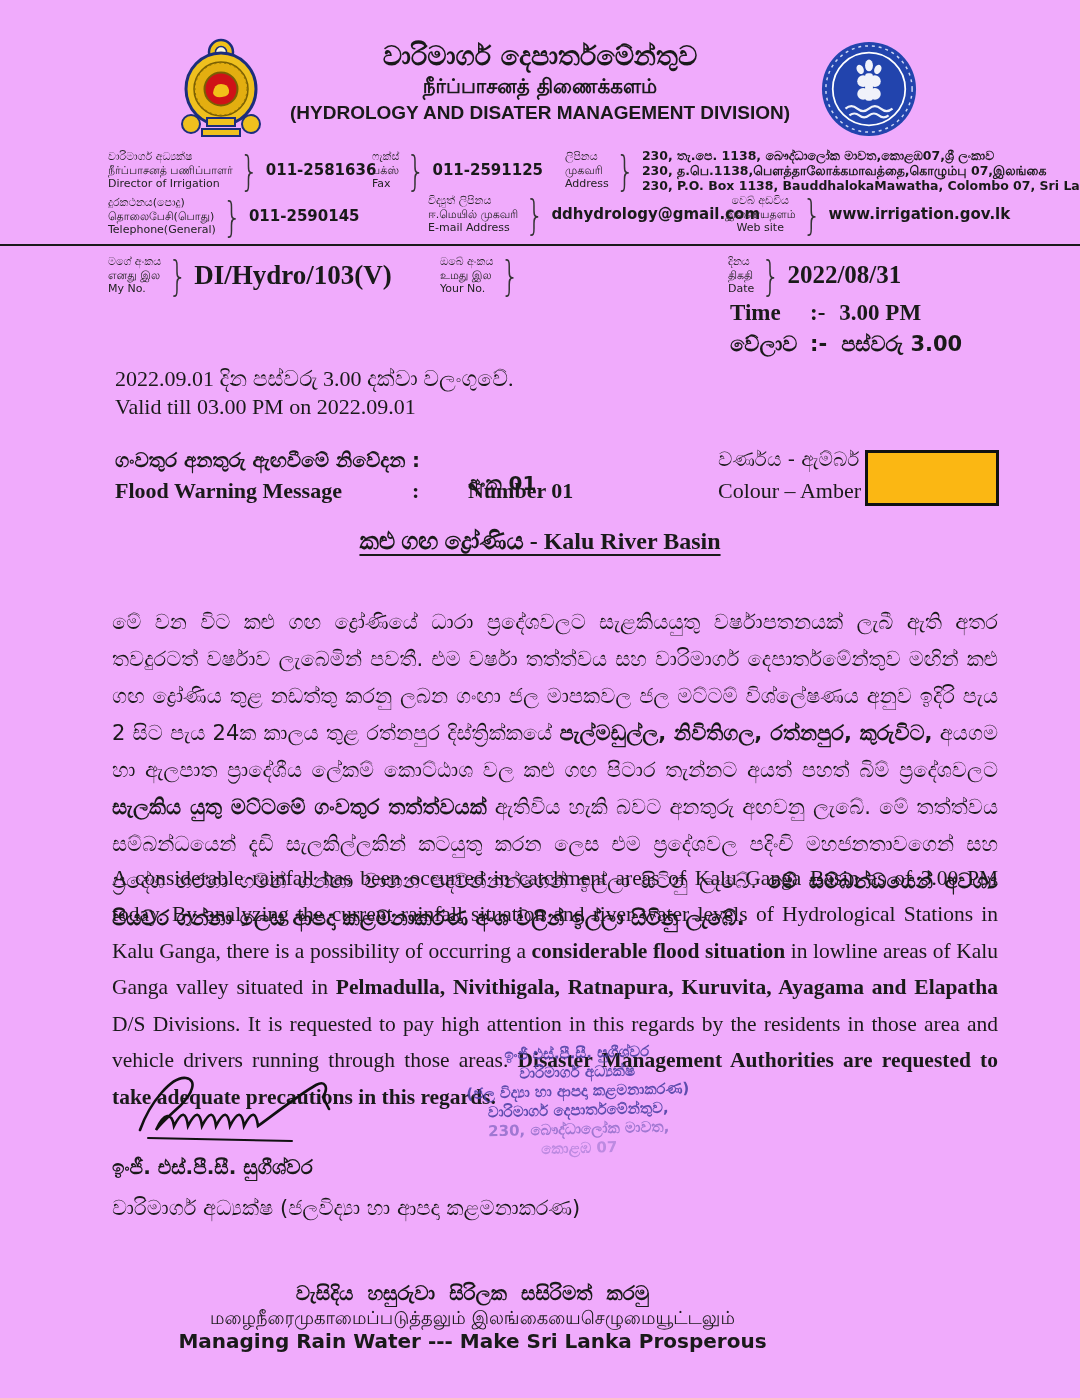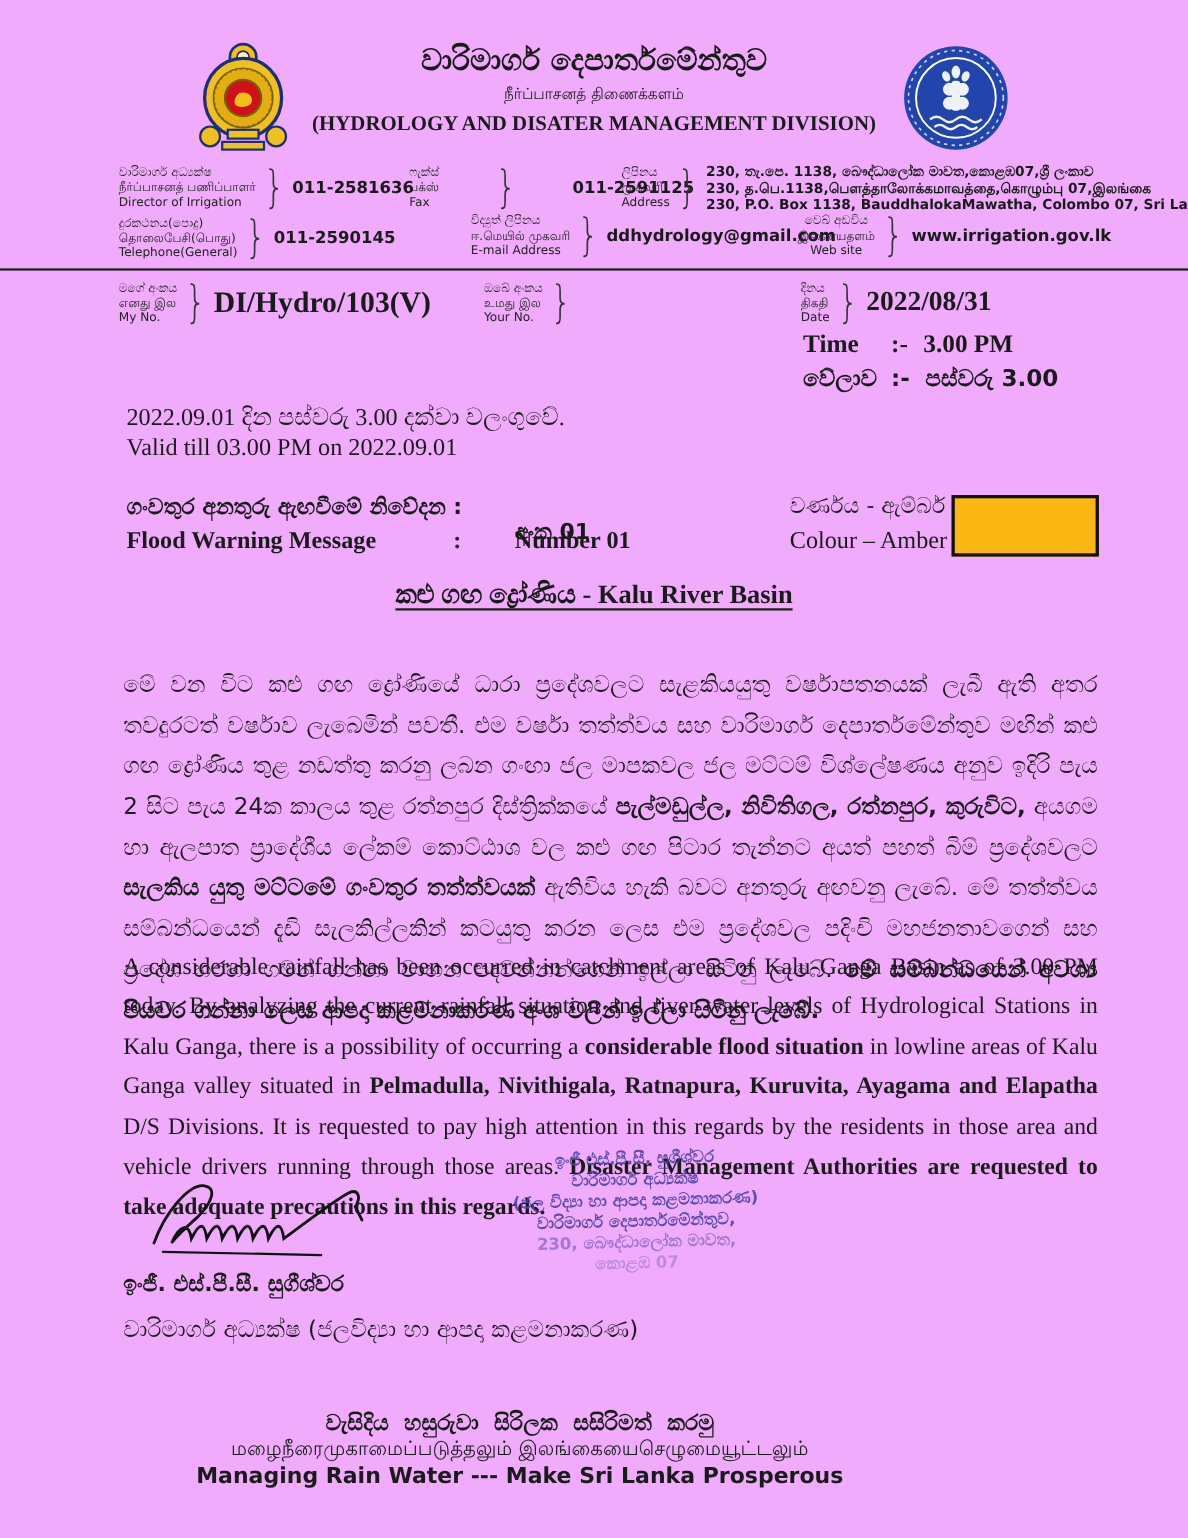--- a/index.html
+++ b/index.html
@@ -3,25 +3,25 @@
 <meta charset="utf-8">
 <style>
   html,body{margin:0;padding:0;background:#ffffff;}
   .page{position:relative;width:1080px;height:1398px;background:#f0abfc;overflow:hidden;
         font-family:"DejaVu Sans",sans-serif;color:#1a1a1a;}
   .abs{position:absolute;}
 
   
   .hdr-center{position:absolute;left:250px;top:40px;width:580px;text-align:center;}
   .hdr-si{font-size:27px;font-weight:bold;line-height:32px;}
-  .hdr-ta{font-size:14px;font-weight:normal;line-height:28px;}
+  .hdr-ta{font-size:20px;font-weight:bold;line-height:28px;}
   .hdr-en{font-size:27px;font-weight:bold;letter-spacing:1.5px;line-height:32px;
           font-family:"Liberation Serif","DejaVu Serif",serif;}
   .hdr-sub{font-size:19px;font-weight:bold;line-height:26px;
-           font-family:Liberation Serif, serif;}
+           font-family:Liberation Sans, sans-serif;}
 
   
   .cgroup{position:absolute;display:flex;align-items:center;}
   .clabels{display:flex;flex-direction:column;}
   .cl{font-size:11px;line-height:13.5px;color:#222;white-space:nowrap;}
   .brace{font-size:30px;font-weight:200;transform:scaleY(1.35);margin:0 7px;color:#333;}
   .cval{font-size:15px;font-weight:600;white-space:nowrap;}
   .cval-stack .cv{font-size:12.5px;line-height:15px;font-weight:600;white-space:nowrap;}
 
   .divider{position:absolute;left:0;top:244px;width:1080px;height:2px;background:#1a1a1a;}
@@ -125,21 +125,21 @@
   <div class="cgroup" style="left:108px;top:150px;">
     <div class="clabels">
       <div class="cl">වාරිමාර්ග අධ්‍යක්ෂ</div>
       <div class="cl">நீர்ப்பாசனத் பணிப்பாளர்</div>
       <div class="cl">Director of Irrigation</div>
     </div>
     <div class="brace">}</div>
     <div class="cval">011-2581636</div>
   </div>
 
-  <div class="cgroup" style="left:372px;top:150px;gap:44px;">
+  <div class="cgroup" style="left:372px;top:150px;">
     <div class="clabels">
       <div class="cl">ෆැක්ස්</div>
       <div class="cl">பக்ஸ்</div>
       <div class="cl">Fax</div>
     </div>
     <div class="brace">}</div>
     <div class="cval">011-2591125</div>
   </div>
 
   <div class="cgroup" style="left:565px;top:148px;">

